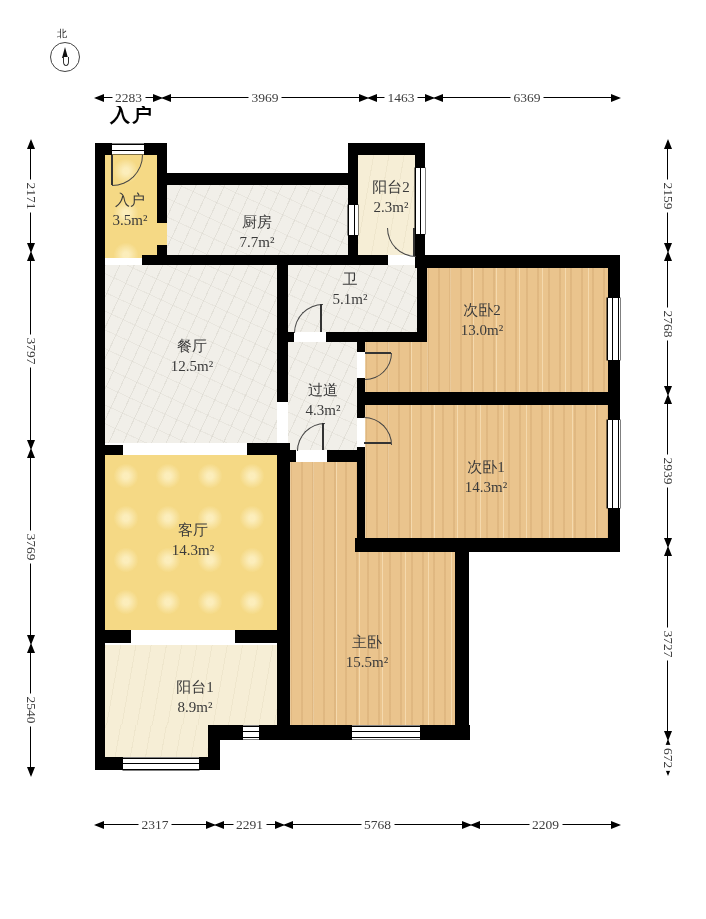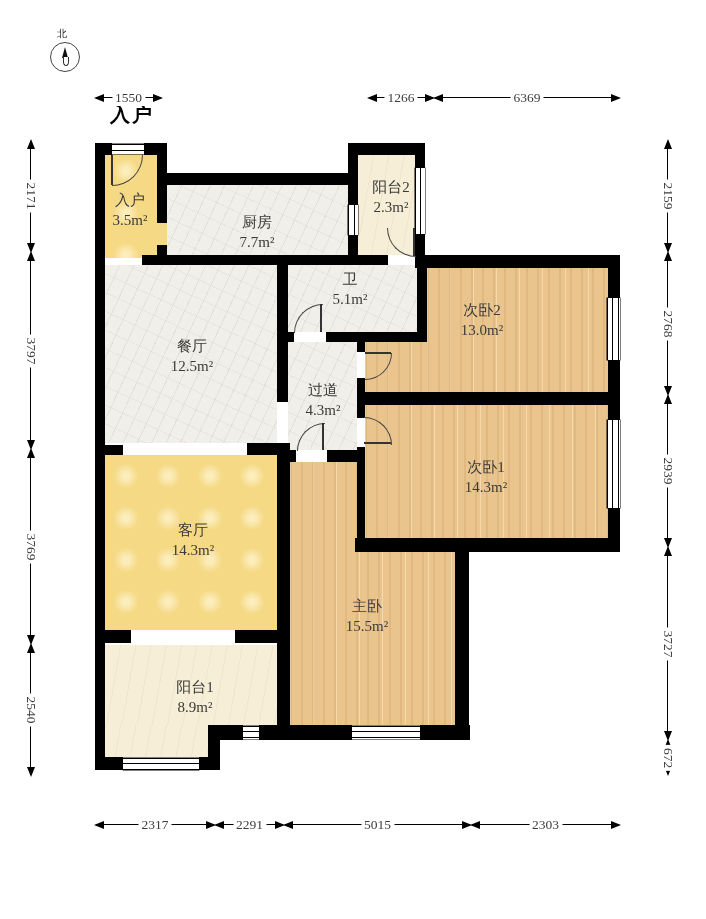--- a/index.html
+++ b/index.html
@@ -182,64 +182,69 @@
     <div class="rarea">13.0m²</div>
   </div>
   <div class="rlabel" style="left:486px;top:477px">
     <div class="rname">次卧1</div>
     <div class="rarea">14.3m²</div>
   </div>
   <div class="rlabel" style="left:193px;top:540px">
     <div class="rname">客厅</div>
     <div class="rarea">14.3m²</div>
   </div>
-  <div class="rlabel" style="left:367px;top:616px">
+  <div class="rlabel" style="left:367px;top:652px">
     <div class="rname">主卧</div>
     <div class="rarea">15.5m²</div>
   </div>
   <div class="rlabel" style="left:195px;top:697px">
     <div class="rname">阳台1</div>
     <div class="rarea">8.9m²</div>
   </div>
 
   <div class="dimh" style="left:95px;top:91px;width:67px">
       <i class="al"></i>
       <i class="ar"></i>
-      <span class="dlab">1550</span>
+      <span class="dlab">2283</span>
+    </div>
+  <div class="dimh" style="left:162px;top:91px;width:206px">
+      <i class="al"></i>
+      <i class="ar"></i>
+      <span class="dlab">3969</span>
     </div>
   <div class="dimh" style="left:368px;top:91px;width:66px">
       <i class="al"></i>
       <i class="ar"></i>
-      <span class="dlab">1266</span>
+      <span class="dlab">1463</span>
     </div>
   <div class="dimh" style="left:434px;top:91px;width:186px">
       <i class="al"></i>
       <i class="ar"></i>
       <span class="dlab">6369</span>
     </div>
 
   <div class="dimh" style="left:95px;top:818px;width:120px">
       <i class="al"></i>
       <i class="ar"></i>
       <span class="dlab">2317</span>
     </div>
   <div class="dimh" style="left:215px;top:818px;width:69px">
       <i class="al"></i>
       <i class="ar"></i>
       <span class="dlab">2291</span>
     </div>
   <div class="dimh" style="left:284px;top:818px;width:187px">
       <i class="al"></i>
       <i class="ar"></i>
-      <span class="dlab">5015</span>
+      <span class="dlab">5768</span>
     </div>
   <div class="dimh" style="left:471px;top:818px;width:149px">
       <i class="al"></i>
       <i class="ar"></i>
-      <span class="dlab">2303</span>
+      <span class="dlab">2209</span>
     </div>
 
   <div class="dimv" style="left:24px;top:140px;height:112px">
       <i class="au"></i>
       <i class="ad"></i>
       <span class="dlab">2171</span>
     </div>
   <div class="dimv" style="left:24px;top:252px;height:197px">
       <i class="au"></i>
       <i class="ad"></i>

